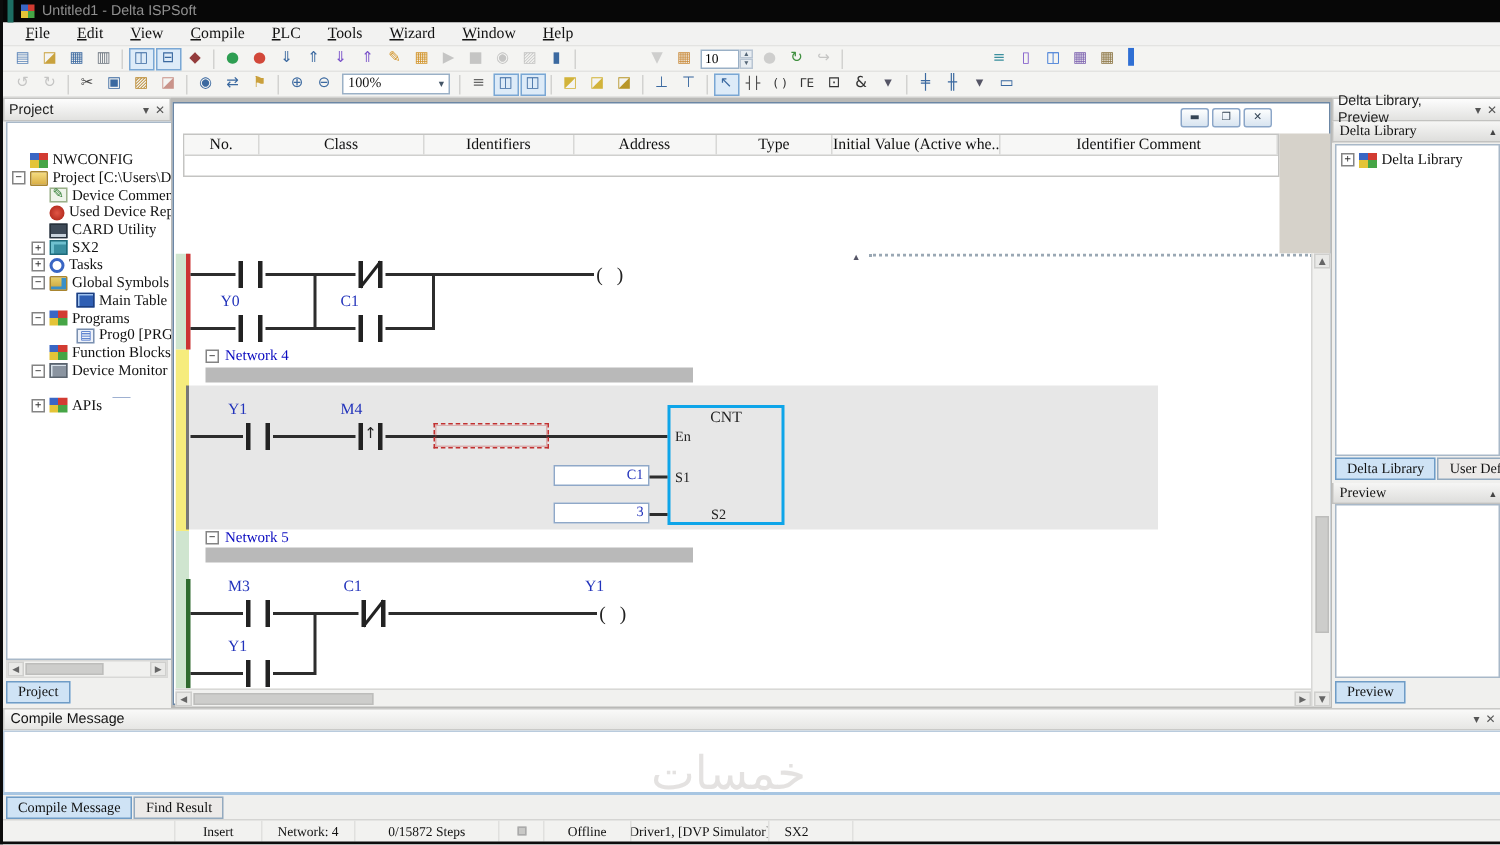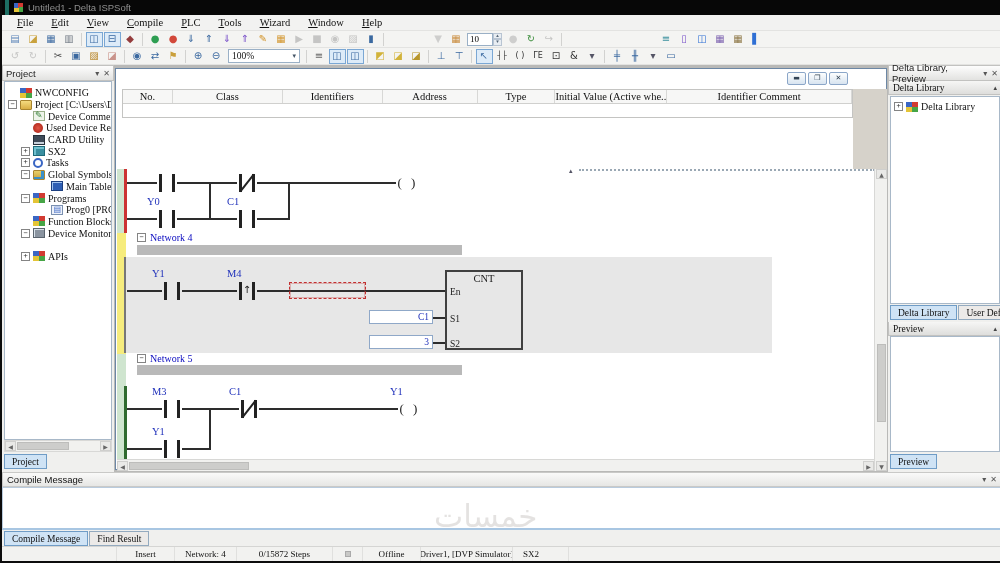--- a/index.html
+++ b/index.html
@@ -92,21 +92,21 @@
   .ld-bg { position:absolute; background:#e7e7e7; }
   .ld-cb { position:absolute; background:#b9b9b9; }
   .ld-contact { position:absolute; width:20px; height:20px; }
   .ld-contact .b1,.ld-contact .b2 { position:absolute; top:1px; width:3px; height:18px; background:#222; }
   .ld-contact .b1 { left:2px; } .ld-contact .b2 { right:2px; }
   .ld-contact .sl { position:absolute; left:9px; top:-1px; width:2px; height:22px; background:#222; transform:rotate(38deg); }
   .ld-contact .ar { position:absolute; left:0; right:0; top:3px; text-align:center; font:10px "DejaVu Sans",sans-serif; color:#222; }
   .ld-lab { position:absolute; width:40px; font-size:10.5px; color:#2233bb; }
   .ld-coil { position:absolute; width:24px; height:18px; text-align:center; font-size:13px; line-height:18px; color:#222; letter-spacing:3px; }
   .ld-nl { position:absolute; display:flex; align-items:center; gap:4px; font-size:10px; color:#0a0ac0; }
-  .ld-block { position:absolute; border:2px solid #404040; }
+  .ld-block { position:absolute; border:2px solid #0ea5e9; }
   .ld-block .bt { position:absolute; top:1px; left:0; right:0; text-align:center; font-size:10.5px; color:#222; }
   .ld-block .pin { position:absolute; left:3px; font-size:9.5px; color:#222; }
   .ld-op { position:absolute; border:1px solid #8fa8c8; background:#fff; font-size:9.5px; color:#2233bb;
     text-align:right; padding-right:3px; }
   .ld-sel { position:absolute; border:1px dashed #c23030; box-shadow:inset 0 0 0 1px rgba(194,48,48,.3); }
   .ld-sp { position:absolute; border-top:2px dotted #9aa8b4; }
   .ld-spar { position:absolute; font:7px "DejaVu Sans",sans-serif; color:#556; }
   
   #msg-panel { position:absolute; left:0; top:472px; width:1000px; height:74px; background:#f0f0ee; }
   #msg-head { height:15px; display:flex; align-items:center; justify-content:space-between; padding:0 4px;
@@ -235,21 +235,21 @@
   </div>
 
 <div class="panel" id="project-panel" style="left:0;top:65px;width:112px;height:407px;">
   <div class="p-head">
     <span>Project</span>
     <span class="hicons">
         <span>▾</span>
         <span>✕</span>
       </span>
   </div>
-  <div class="tree" id="project-tree" style="position:absolute;left:2px;top:16px;width:108px;height:359px;padding-top:5px;">
+  <div class="tree" id="project-tree" style="position:absolute;left:2px;top:16px;width:120px;height:359px;padding-top:19px;">
       <div class="trow" style="padding-left: 3px;">
         <span class="exp exp-hidden"></span>
         <span class="ti ico-blocks"></span>
         <span class="tlabel">NWCONFIG</span>
       </div>
       <div class="trow" style="padding-left: 3px;">
         <span class="exp">−</span>
         <span class="ti ico-folder"></span>
         <span class="tlabel">Project [C:\Users\DEL</span>
       </div>
@@ -396,21 +396,21 @@
           <span class="b1"></span>
           <span class="b2"></span>
           <span class="ar">↑</span>
         </div>
         <div class="ld-lab" style="left: 110px; top: 99px;">M4</div>
         <div class="ld-sel" style="left: 172px; top: 113px; width: 77px; height: 17px;"></div>
         <div class="ld-block" style="left: 328px; top: 101px; width: 78px; height: 80px;">
           <div class="bt">CNT</div>
           <span class="pin" style="top: 15px;">En</span>
           <span class="pin" style="top: 42px;">S1</span>
-          <span class="pin" style="top: 67px;">S2</span>
+          <span class="pin" style="top: 67px; margin-left: 24px;">S2</span>
         </div>
         <div class="ld-op" style="left: 252px; top: 141px; width: 64px; height: 14px; line-height: 12px;">C1</div>
         <div class="ld-h" style="left: 316px; top: 148px; width: 12px;"></div>
         <div class="ld-op" style="left: 252px; top: 166px; width: 64px; height: 14px; line-height: 12px;">3</div>
         <div class="ld-h" style="left: 316px; top: 173px; width: 12px;"></div>
         <div class="ld-nl" style="left: 20px; top: 184px;">
           <span class="exp">−</span>
           <span>Network 5</span>
         </div>
         <div class="ld-cb" style="left: 20px; top: 196px; width: 325px; height: 10px;"></div>

